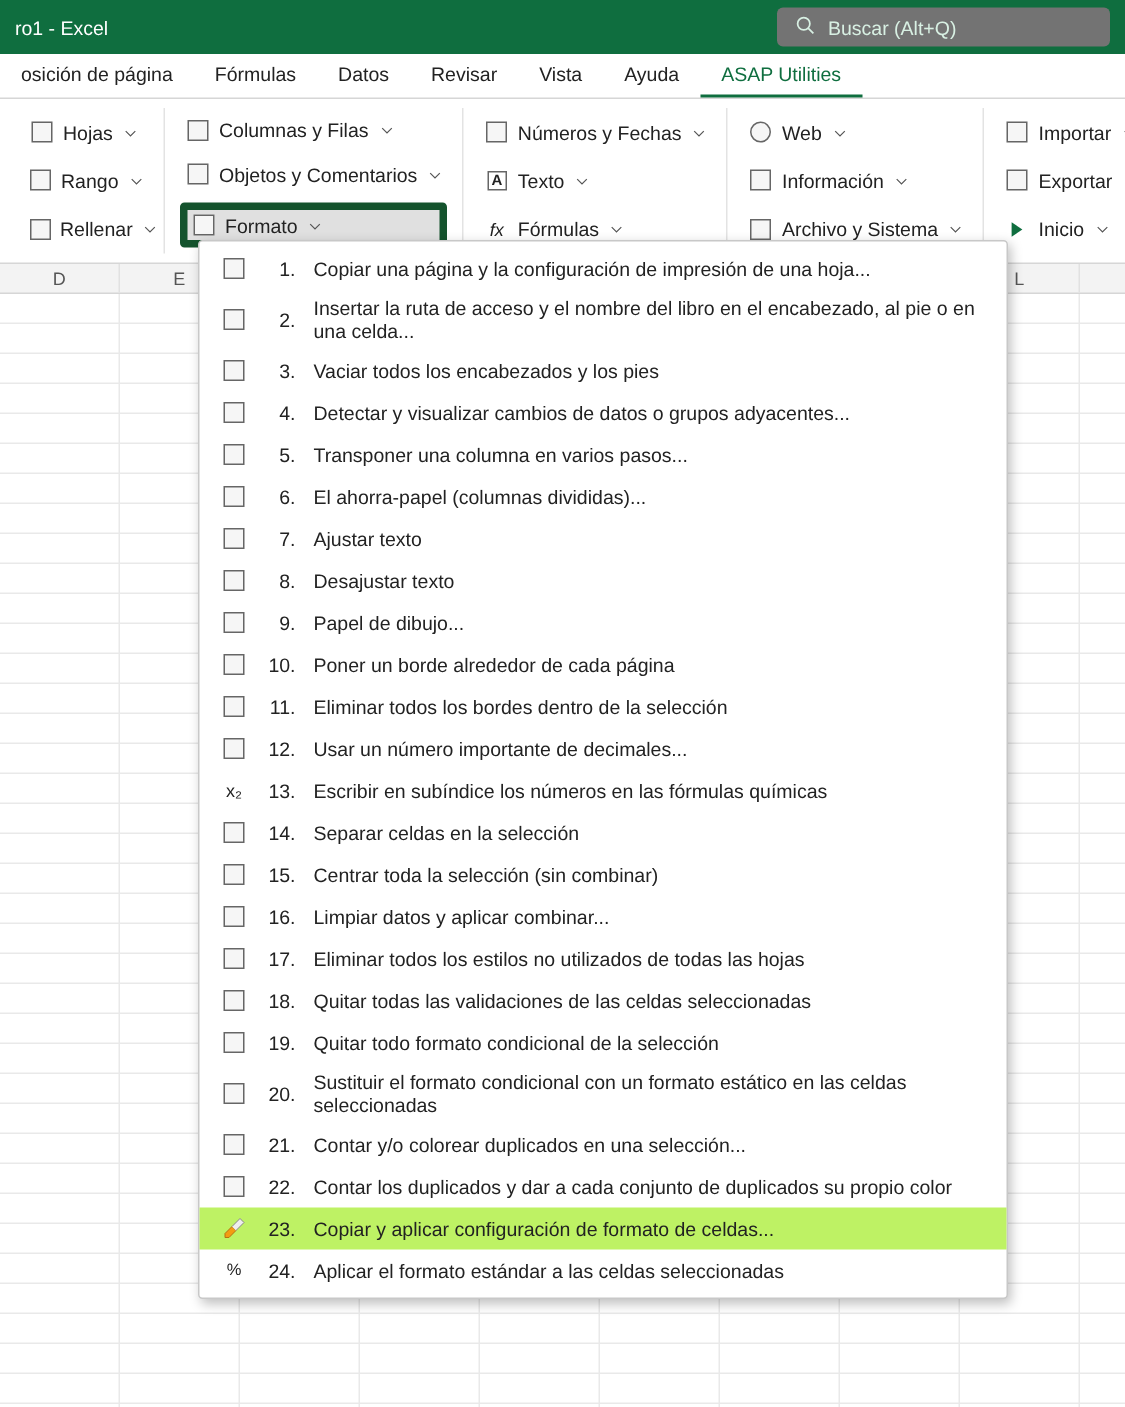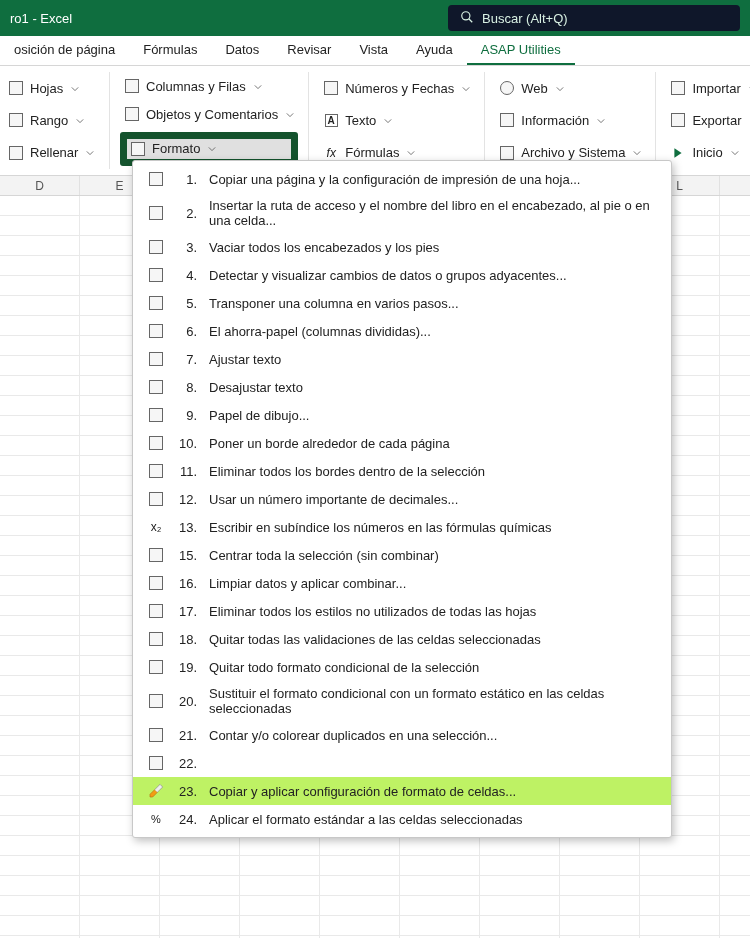--- a/index.html
+++ b/index.html
@@ -1,35 +1,35 @@
 <!DOCTYPE html>
 <html><head>
 <meta charset="utf-8">
 <style>
   * { box-sizing: border-box; margin: 0; padding: 0; font-family: "Segoe UI", Tahoma, sans-serif; }
   body { width: 750px; height: 938px; background: #fff; overflow: hidden; font-size: 13px; color: #222; }
 
   
   .titlebar { height: 36px; background: #0f6e3f; display: flex; align-items: center; padding: 0 10px; color: #fff; gap: 17px; }
   .titlebar .title { font-size: 13px; margin-right: auto; }
-  .searchbox { display: flex; align-items: center; background: #0f172a; border-radius: 4px; height: 26px; padding: 0 12px; width: 292px; color: #d8f0e3; }
+  .searchbox { display: flex; align-items: center; background: #737373; border-radius: 4px; height: 26px; padding: 0 12px; width: 222px; color: #d8f0e3; }
   .searchbox svg { margin-right: 8px; }
   .searchbox span { font-size: 13px; }
 
   
   .ribbon-tabs { height: 30px; border-bottom: 1px solid #d6d6d6; display: flex; align-items: stretch; padding-left: 0; }
   .tab { padding: 6px 14px 4px; font-size: 13px; color: #222; cursor: pointer; }
   .tab.active { font-weight: 400; color: #0f6e3f; border-bottom: 2px solid #0f6e3f; }
 
   
   .ribbon { height: 110px; border-bottom: 1px solid #d6d6d6; display: flex; padding: 6px 0 6px 0; }
   .ribbon-group { border-right: 1px solid #e3e3e3; padding: 0 10px; display: flex; flex-direction: column; gap: 2px; }
   .ribbon-group.col2 { min-width: 110px; }
   .rbtn { display: flex; align-items: center; gap: 6px; padding: 3px 4px; font-size: 13px; border-radius: 3px; cursor: pointer; white-space: nowrap; }
-  .rbtn.active { background: #e0e0e0; border: 7px solid #14532d; padding: 2px 3px; }
+  .rbtn.active { background: #e0e0e0; border: 5px solid #14532d; padding: 2px 3px; }
   .rbtn .ico { width: 16px; height: 16px; display: flex; align-items: center; justify-content: center; }
   .rbtn .chev { margin-left: 2px; }
   .chev svg { width: 8px; height: 8px; }
 
   
   .colhead { height: 20px; background: #f3f3f3; border-bottom: 1px solid #d6d6d6; display: flex; }
   .colhead div { flex: 0 0 80px; text-align: center; font-size: 12px; color: #555; border-right: 1px solid #e1e1e1; line-height: 20px; }
 
   
   .grid { display: grid; grid-template-columns: repeat(10, 80px); grid-auto-rows: 20px; }
@@ -65,21 +65,21 @@
   <div class="tab">osición de página</div>
   <div class="tab">Fórmulas</div>
   <div class="tab">Datos</div>
   <div class="tab">Revisar</div>
   <div class="tab">Vista</div>
   <div class="tab">Ayuda</div>
   <div class="tab active">ASAP Utilities</div>
 </div>
 
 <div class="ribbon">
-  <div class="ribbon-group col2" style="padding-left:4px;">
+  <div class="ribbon-group col2" style="padding-left:16px;">
     <div style="height:100%; display:flex; flex-direction:column; justify-content:space-around;">
       <div class="rbtn">
           <span class="ico">
             <span class="iph"></span>
           </span>
           <span>Hojas</span>
           <span class="chev"><svg viewBox="0 0 10 10">
               <path d="M1 3 L5 7 L9 3" fill="none" stroke="#555"></path>
             </svg></span>
         </div>
@@ -716,20 +716,27 @@
       <span class="mico">
         <span style="font-size:12px;">x₂</span>
       </span>
       <span class="num">13.</span>
       <span>Escribir en subíndice los números en las fórmulas químicas</span>
     </div>
   <div class="menuitem">
       <span class="mico">
         <span class="iph"></span>
       </span>
+      <span class="num">14.</span>
+      <span>Separar celdas en la selección</span>
+    </div>
+  <div class="menuitem">
+      <span class="mico">
+        <span class="iph"></span>
+      </span>
       <span class="num">15.</span>
       <span>Centrar toda la selección (sin combinar)</span>
     </div>
   <div class="menuitem">
       <span class="mico">
         <span class="iph"></span>
       </span>
       <span class="num">16.</span>
       <span>Limpiar datos y aplicar combinar...</span>
     </div>
@@ -766,20 +773,21 @@
         <span class="iph"></span>
       </span>
       <span class="num">21.</span>
       <span>Contar y/o colorear duplicados en una selección...</span>
     </div>
   <div class="menuitem">
       <span class="mico">
         <span class="iph"></span>
       </span>
       <span class="num">22.</span>
+      <span>Contar los duplicados y dar a cada conjunto de duplicados su propio color</span>
     </div>
   <div class="menuitem hl">
       <span class="mico">
         <svg width="16" height="16" viewBox="0 0 24 24">
           <path d="M3 17 L10 10 L14 14 L7 21 L3 21 Z" fill="#f39c12" stroke="#b87012"></path>
           <path d="M10 10 L18 2 L22 6 L14 14" fill="#eee" stroke="#888"></path>
         </svg>
       </span>
       <span class="num">23.</span>
       <span>Copiar y aplicar configuración de formato de celdas...</span>

